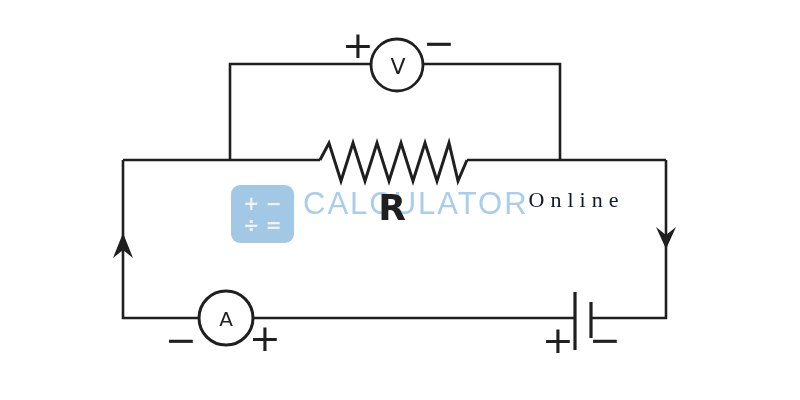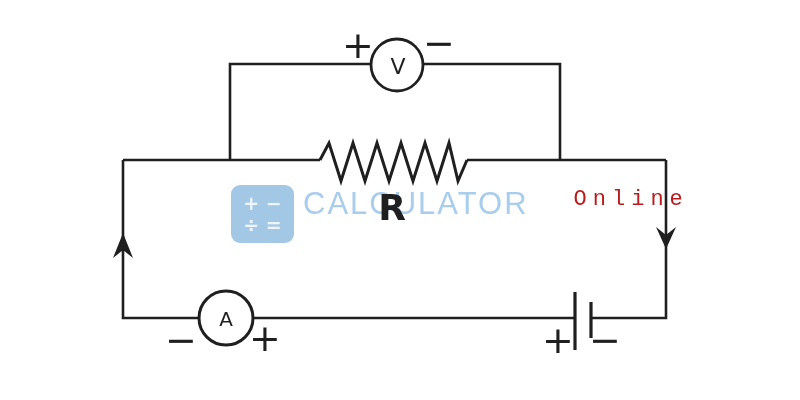--- a/index.html
+++ b/index.html
@@ -42,29 +42,28 @@
     font-family: "Liberation Sans", sans-serif;
     font-size: 31px;
     font-weight: 300;
     letter-spacing: 2px;
     line-height: 1;
     color: #a9cdec;
     margin-top: 3px;
     white-space: nowrap;
   }
   .wm-sub {
-    font-family: Liberation Mono, monospace;
+    font-family: Liberation Serif, serif;
     font-size: 22px;
     font-weight: 300;
     letter-spacing: 6px;
     line-height: 1;
-    color: #b91c1c;
+    color: #0f172a;
     margin-top: 4px;
     white-space: nowrap;
-    margin-left: 45px;
   }
   
   .circuit-svg {
     position: absolute;
     inset: 0;
     z-index: 2;
   }
   .circuit-svg path, .circuit-svg line {
     stroke: #1f1f1f;
     fill: none;

